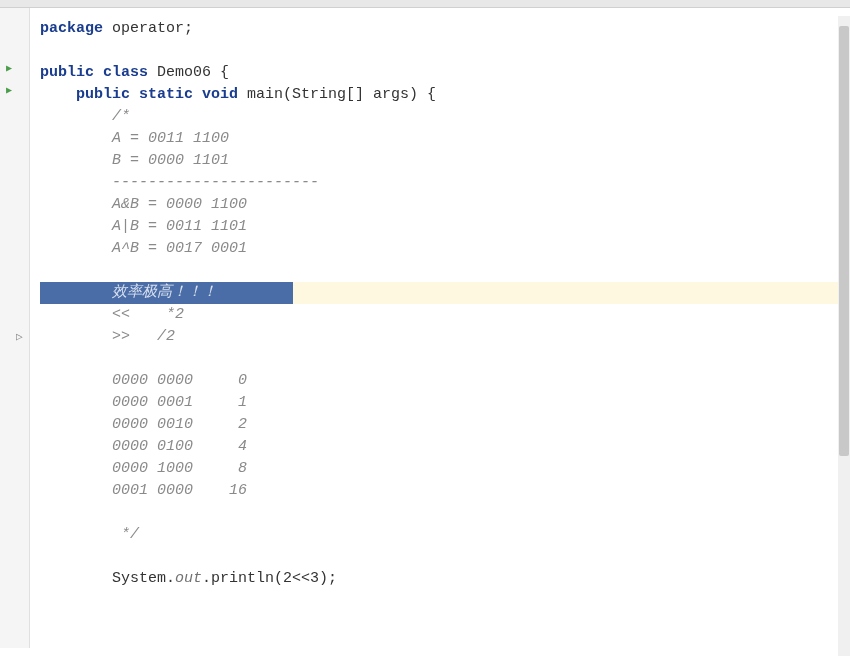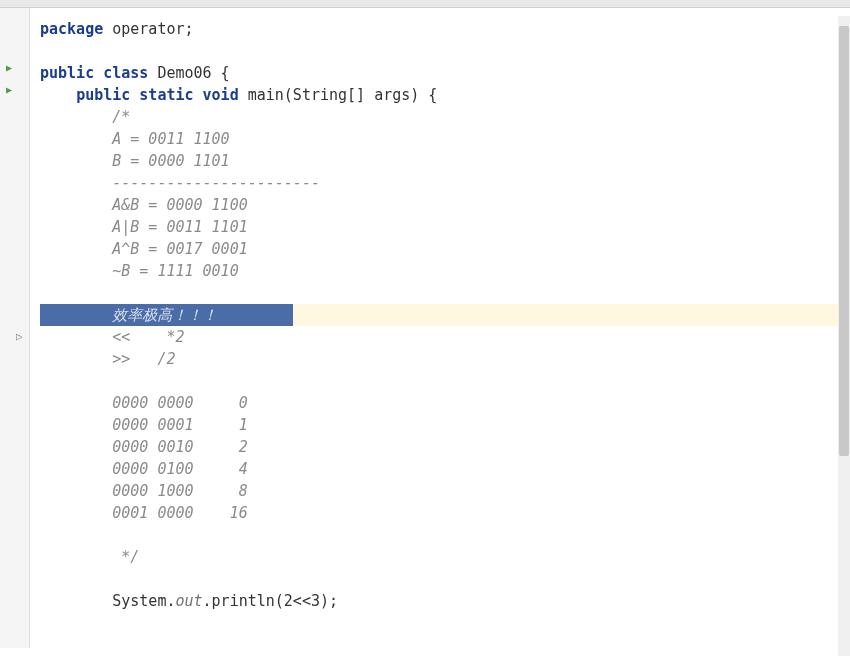--- a/index.html
+++ b/index.html
@@ -42,20 +42,21 @@
     .fold-region {
       width: 10px;
       background: #ffffff;
       flex-shrink: 0;
     }
     .code-container {
       flex: 1;
       padding-top: 10px;
       position: relative;
       overflow: hidden;
+      font-family: Liberation Mono, monospace;
     }
     .code-line {
       height: 22px;
       line-height: 22px;
       white-space: pre;
       padding-left: 0px;
       position: relative;
     }
     .highlight-line {
       background: #fff8e1;
@@ -143,21 +144,20 @@
     <div class="code-line"></div>
     <div class="code-line"><span class="kw-public">public</span><span class="plain"> </span><span class="kw-class">class</span><span class="plain"> Demo06 {</span></div>
     <div class="code-line"><span class="plain">    </span><span class="kw-public">public</span><span class="plain"> </span><span class="kw-static">static</span><span class="plain"> </span><span class="kw-void">void</span><span class="plain"> main(String[] args) {</span></div>
     <div class="code-line"><span class="comment">        /*</span></div>
     <div class="code-line"><span class="comment">        A = 0011 1100</span></div>
     <div class="code-line"><span class="comment">        B = 0000 1101</span></div>
     <div class="code-line"><span class="comment">        -----------------------</span></div>
     <div class="code-line"><span class="comment">        A&amp;B = 0000 1100</span></div>
     <div class="code-line"><span class="comment">        A|B = 0011 1101</span></div>
     <div class="code-line"><span class="comment">        A^B = 0017 0001</span></div>
-    <div class="code-line"><span class="comment">        ~B = 1111 0010</span></div>
     <div class="code-line"></div>
     <div class="code-line highlight-line"><div class="selection-bg"></div><span class="line-content"><span class="comment-sel">        效率极高！！！</span></span></div>
     <div class="code-line"><span class="comment">        &lt;&lt;    *2</span></div>
     <div class="code-line"><span class="comment">        &gt;&gt;   /2</span></div>
     <div class="code-line"></div>
     <div class="code-line"><span class="comment">        0000 0000     0</span></div>
     <div class="code-line"><span class="comment">        0000 0001     1</span></div>
     <div class="code-line"><span class="comment">        0000 0010     2</span></div>
     <div class="code-line"><span class="comment">        0000 0100     4</span></div>
     <div class="code-line"><span class="comment">        0000 1000     8</span></div>

